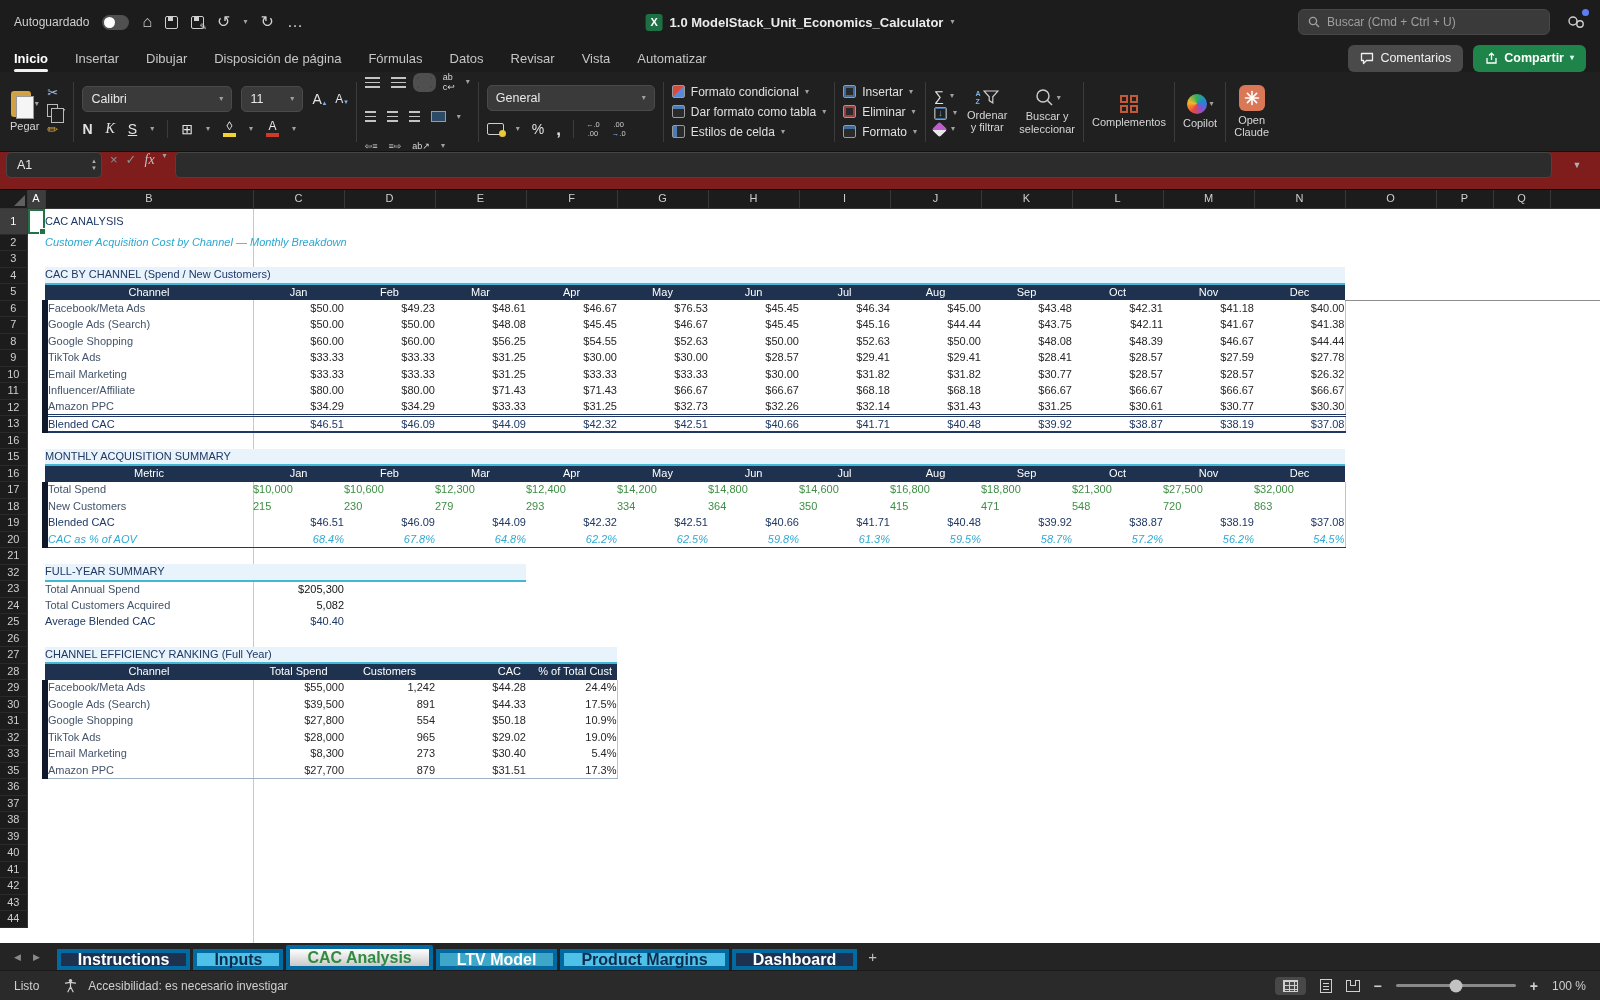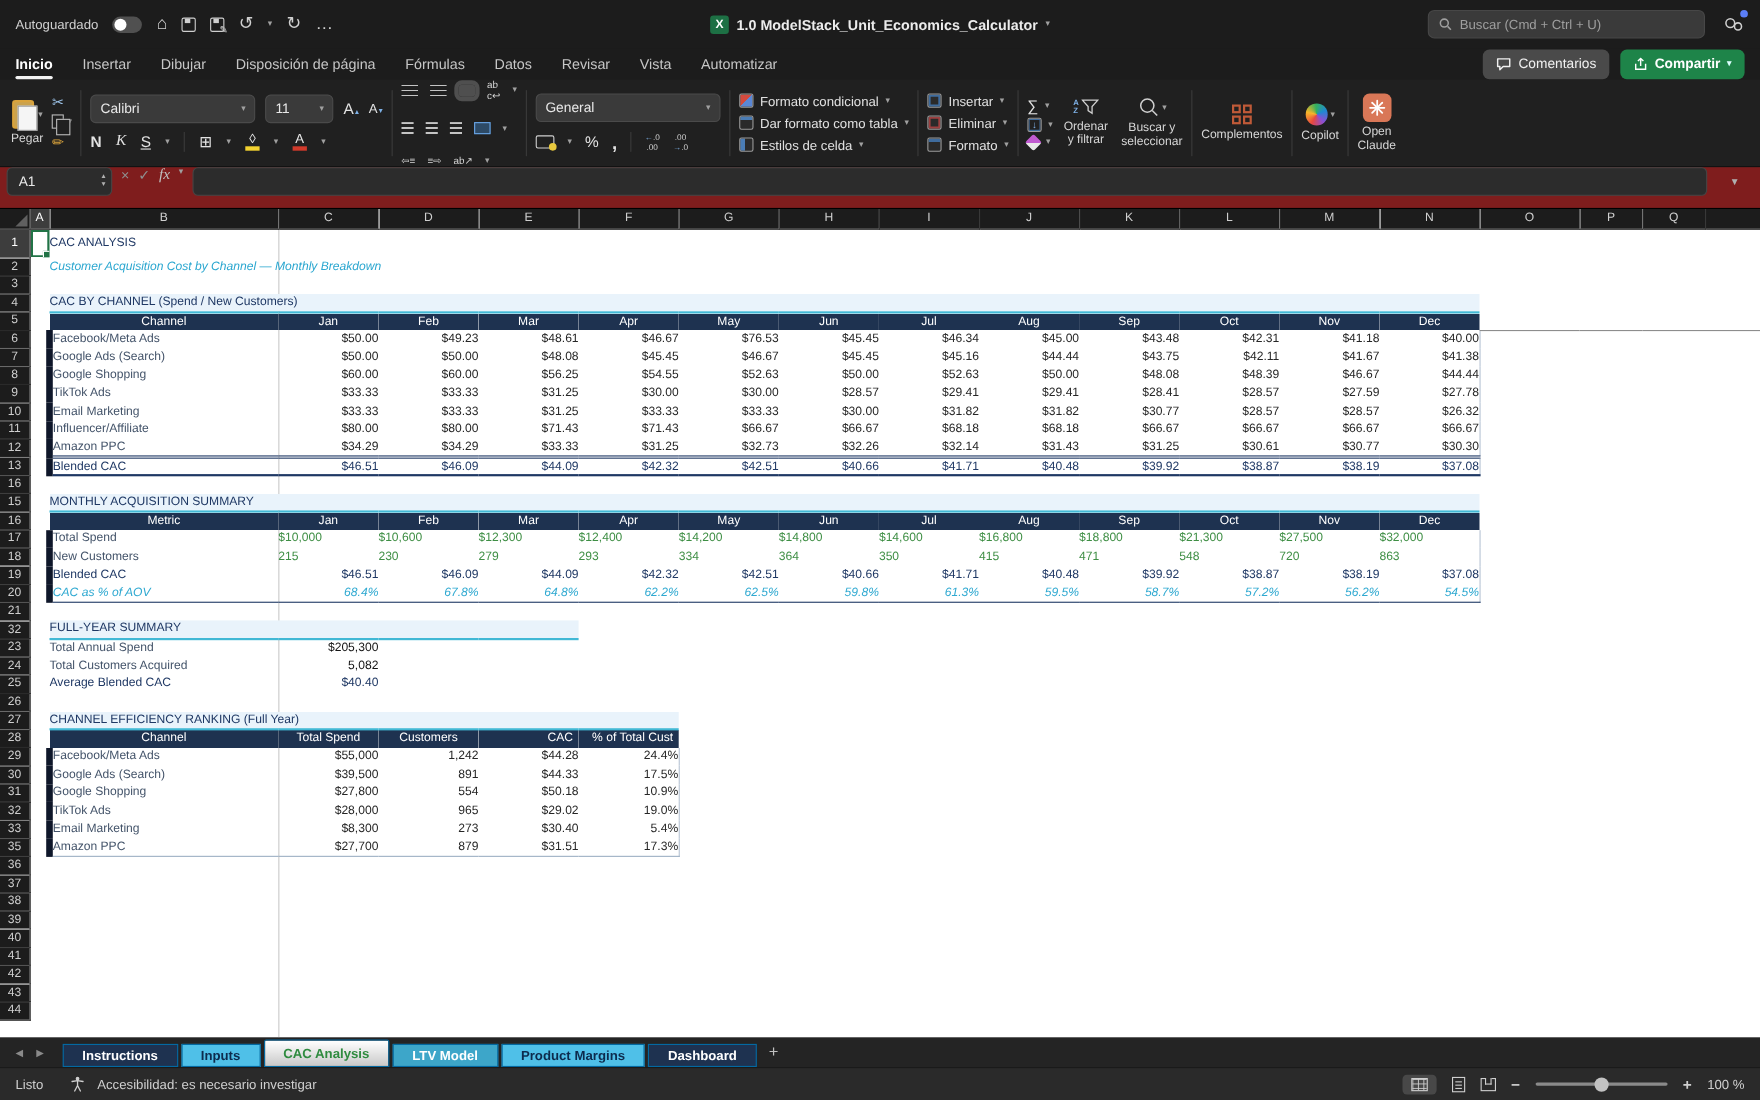--- a/index.html
+++ b/index.html
@@ -123,21 +123,21 @@
   .dbl{border-bottom:3px double #1f3864}
   .tbl2{border-bottom:2px solid #1f3864}
   .tbl1{border-bottom:1.5px solid #1f3864}
   .tbll{border-bottom:1px solid #9db0c4}
   .el{border-left:6px solid #0f172a}
   .er{border-right:1px solid #b7c4d4}
   .hairline{border-bottom:1px solid #8d8d8d}
   
   #tabbar{height:27px;background:#242424;display:flex;align-items:flex-end;padding:0 0 0 14px;gap:3px}
   .navarrows{display:flex;gap:12px;color:#8a8a8a;font-size:9px;align-self:center;margin-right:14px}
-  .stab{height:21px;display:flex;align-items:center;padding:0 17px;font-size:12px;font-weight:700;border:1px solid #0369a1;cursor:default}
+  .stab{height:21px;display:flex;align-items:center;padding:0 17px;font-size:16px;font-weight:700;border:4px solid #0369a1;cursor:default}
   .t-navy{background:#1e3250;color:#fff}
   .t-light{background:#4fc0e8;color:#0d2b4d}
   .t-teal{background:#3da6c9;color:#fff}
   .t-active{background:linear-gradient(#ffffff,#c9c9c9);color:#2f8b3f;height:25px;border-radius:2px 2px 0 0}
   .addtab{color:#c0c0c0;font-size:15px;align-self:center;margin-left:8px}
   
   #statusbar{height:30px;background:#2a2a2a;display:flex;align-items:center;padding:0 14px;color:#cfcfcf;font-size:12px;gap:10px;border-top:1px solid #1a1a1a}
   .sb-right{margin-left:auto;display:flex;align-items:center;gap:14px}
   .sgridwrap{background:#484848;border-radius:4px;padding:3px 8px;display:flex;align-items:center}
   .sgrid{width:15px;height:12px;border:1px solid #cfcfcf;background-image:linear-gradient(#cfcfcf 1px,transparent 1px),linear-gradient(90deg,#cfcfcf 1px,transparent 1px);background-size:5px 4px}

